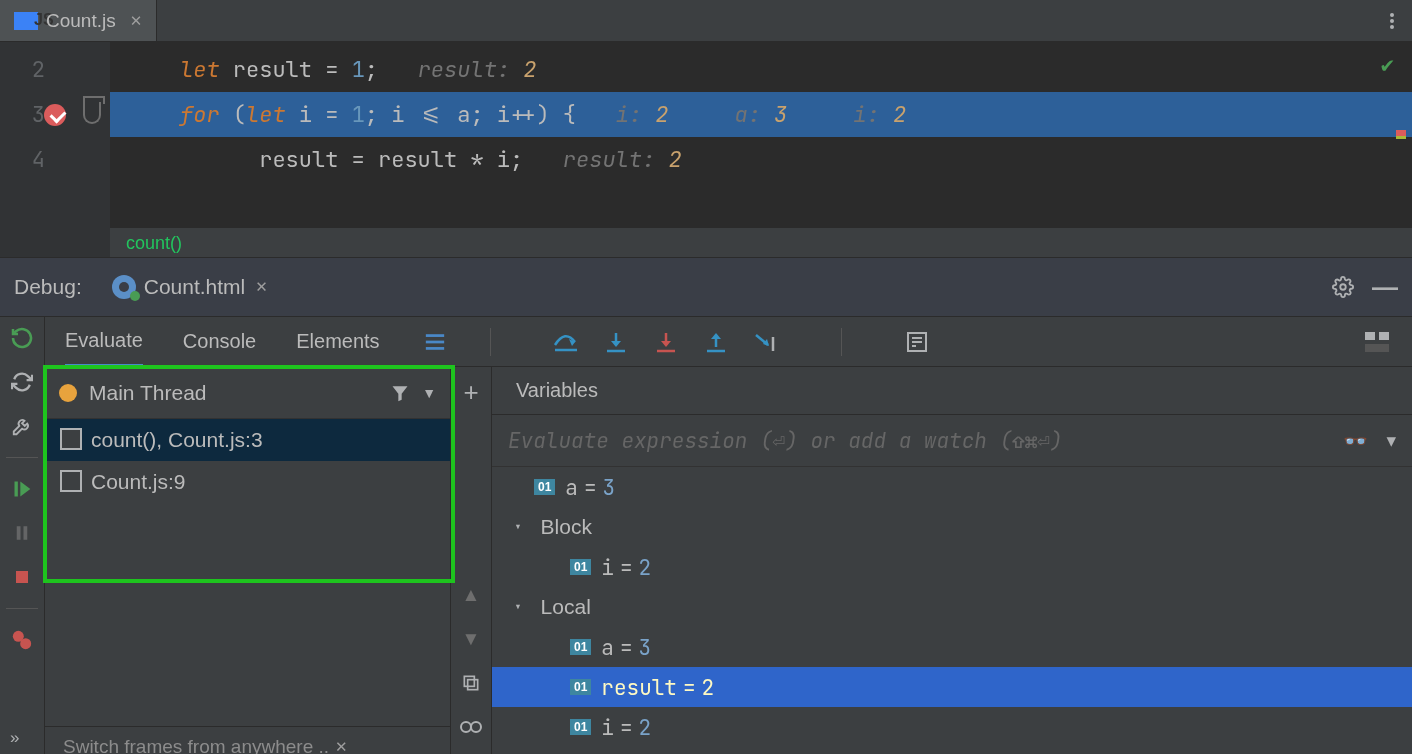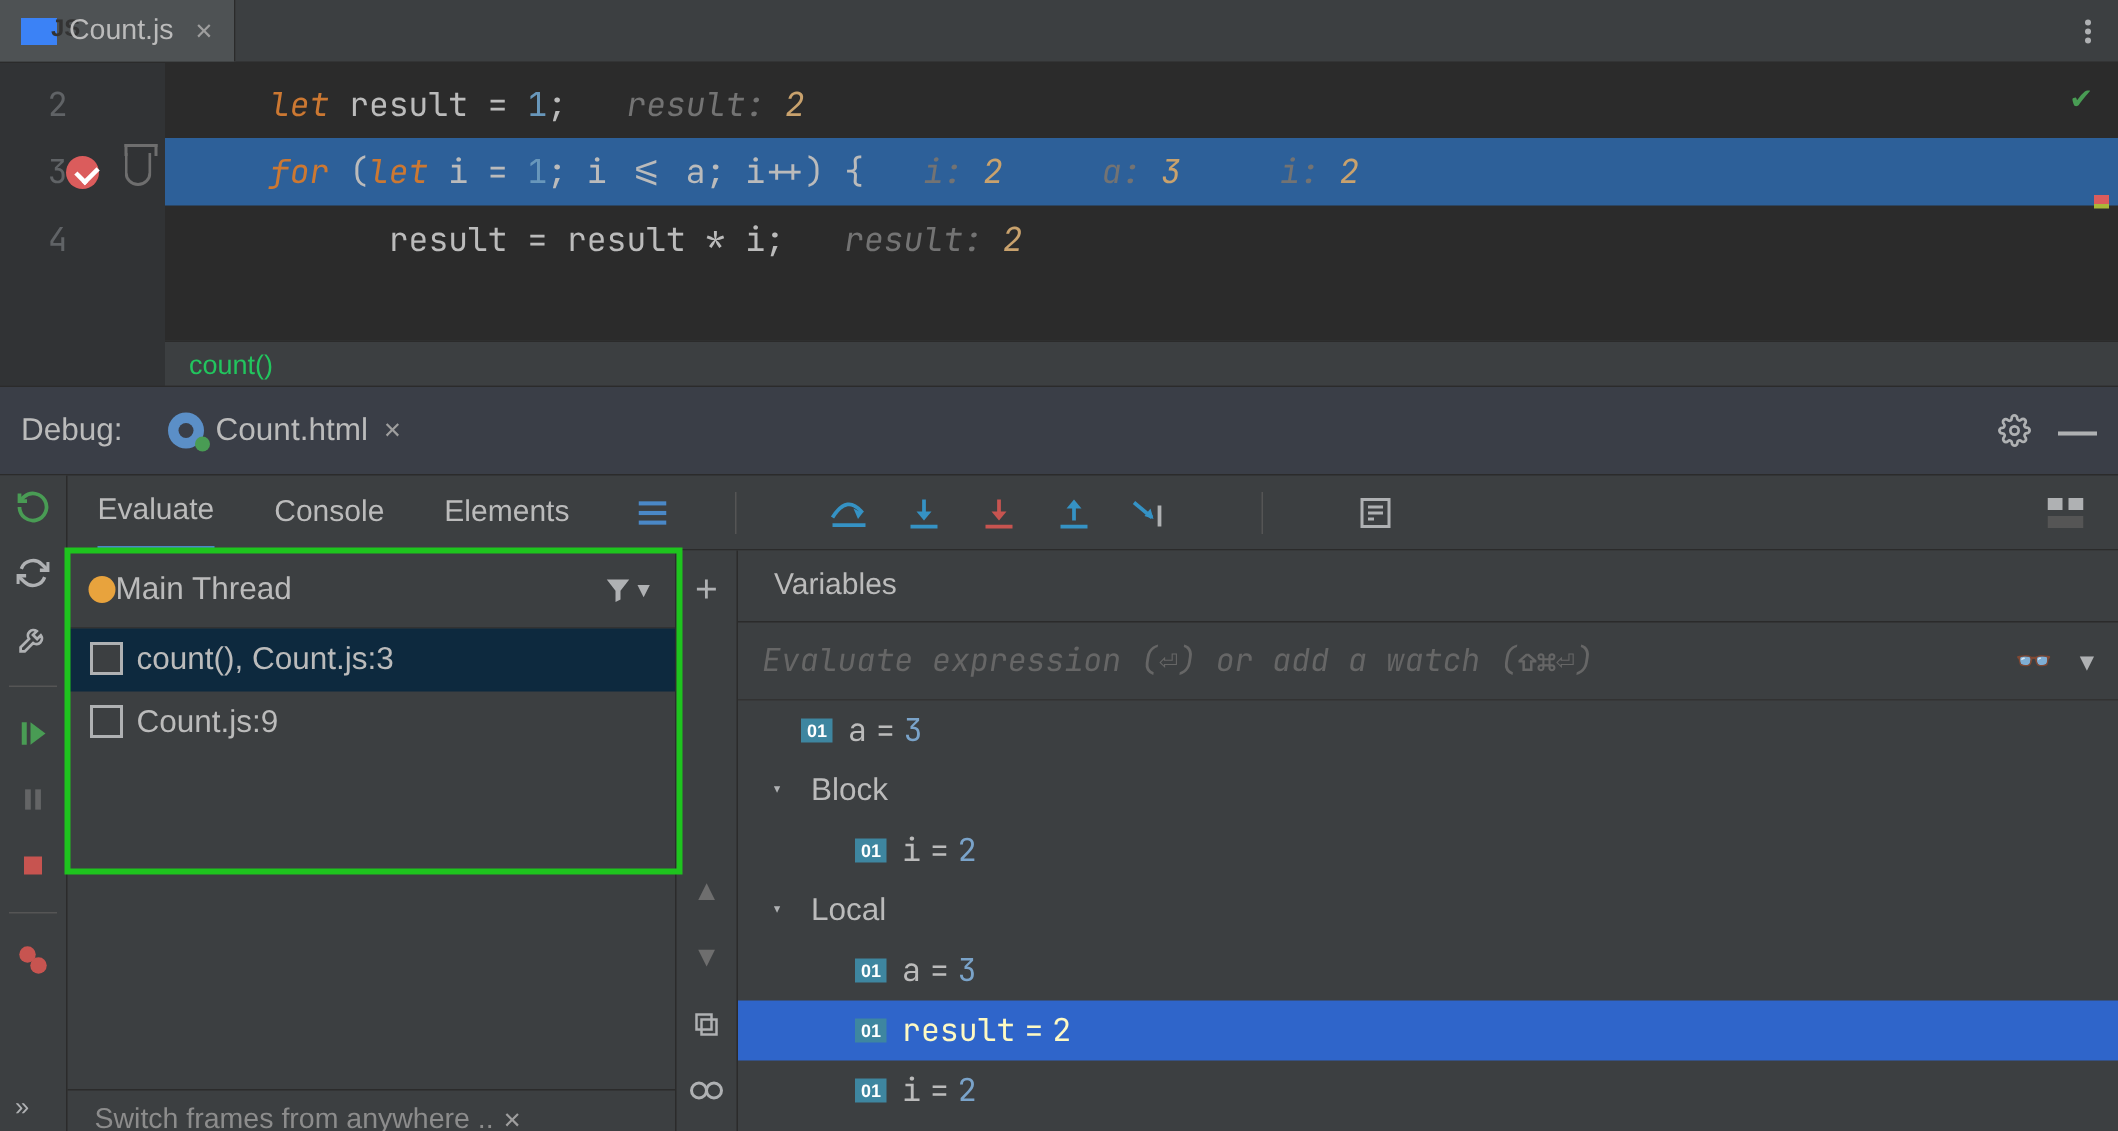--- a/index.html
+++ b/index.html
@@ -75,21 +75,21 @@
   .tab-item.active { border-bottom:3px solid #4A88C7; margin-bottom:-1px; }
   .tb-sep { width:1px; height:28px; background:#555; }
   .tb-btn { width:30px; height:30px; display:flex; align-items:center; justify-content:center;}
   .tb-group { display:flex; gap:20px; margin-left:20px;}
   .layout-ico { margin-left:auto; margin-right:20px;}
   
   .panels { flex:1; display:flex; }
   .frames-panel { width:405px; display:flex; flex-direction:column; position:relative;}
   .frames-hl { position:absolute; left:-2px; top:-2px; width:412px; height:218px; border:4px solid #1EC41E; pointer-events:none; z-index:5;}
   .panel-hdr { height:48px; padding-left:24px; display:flex; align-items:center; background:#3C3F41; font-size:20px; border-bottom:1px solid #2B2B2B;}
-  .thread-row { height:52px; display:flex; align-items:center; padding:0 14px; border-bottom:1px solid #323232; font-size:21px;}
+  .thread-row { height:52px; display:flex; align-items:center; padding:0 14px; gap:12px; border-bottom:1px solid #323232; font-size:21px;}
   .orange-dot { width:18px; height:18px; border-radius:50%; background:#E8A33D; }
   .thread-row .spacer { flex:1; }
   .funnel { font-size:20px; color:#AFB1B3;}
   .dd { font-size:14px; color:#AFB1B3;}
   .frame-item { height:42px; display:flex; align-items:center; padding-left:18px; gap:10px; font-size:21px; color:#BBBBBB;}
   .frame-item.sel { background:#0D293E; }
   .stack-ico { width:18px; height:18px; border:2px solid #AFB1B3; position:relative;}
   .stack-ico::before { content:""; position:absolute; left:-5px; top:-5px; width:18px; height:18px; border:2px solid #AFB1B3; background:#3C3F41;}
   .frames-footer { margin-top:auto; height:40px; padding-left:18px; display:flex; align-items:center; color:#8C8C8C; font-size:19px; border-top:1px solid #2B2B2B;}
   

